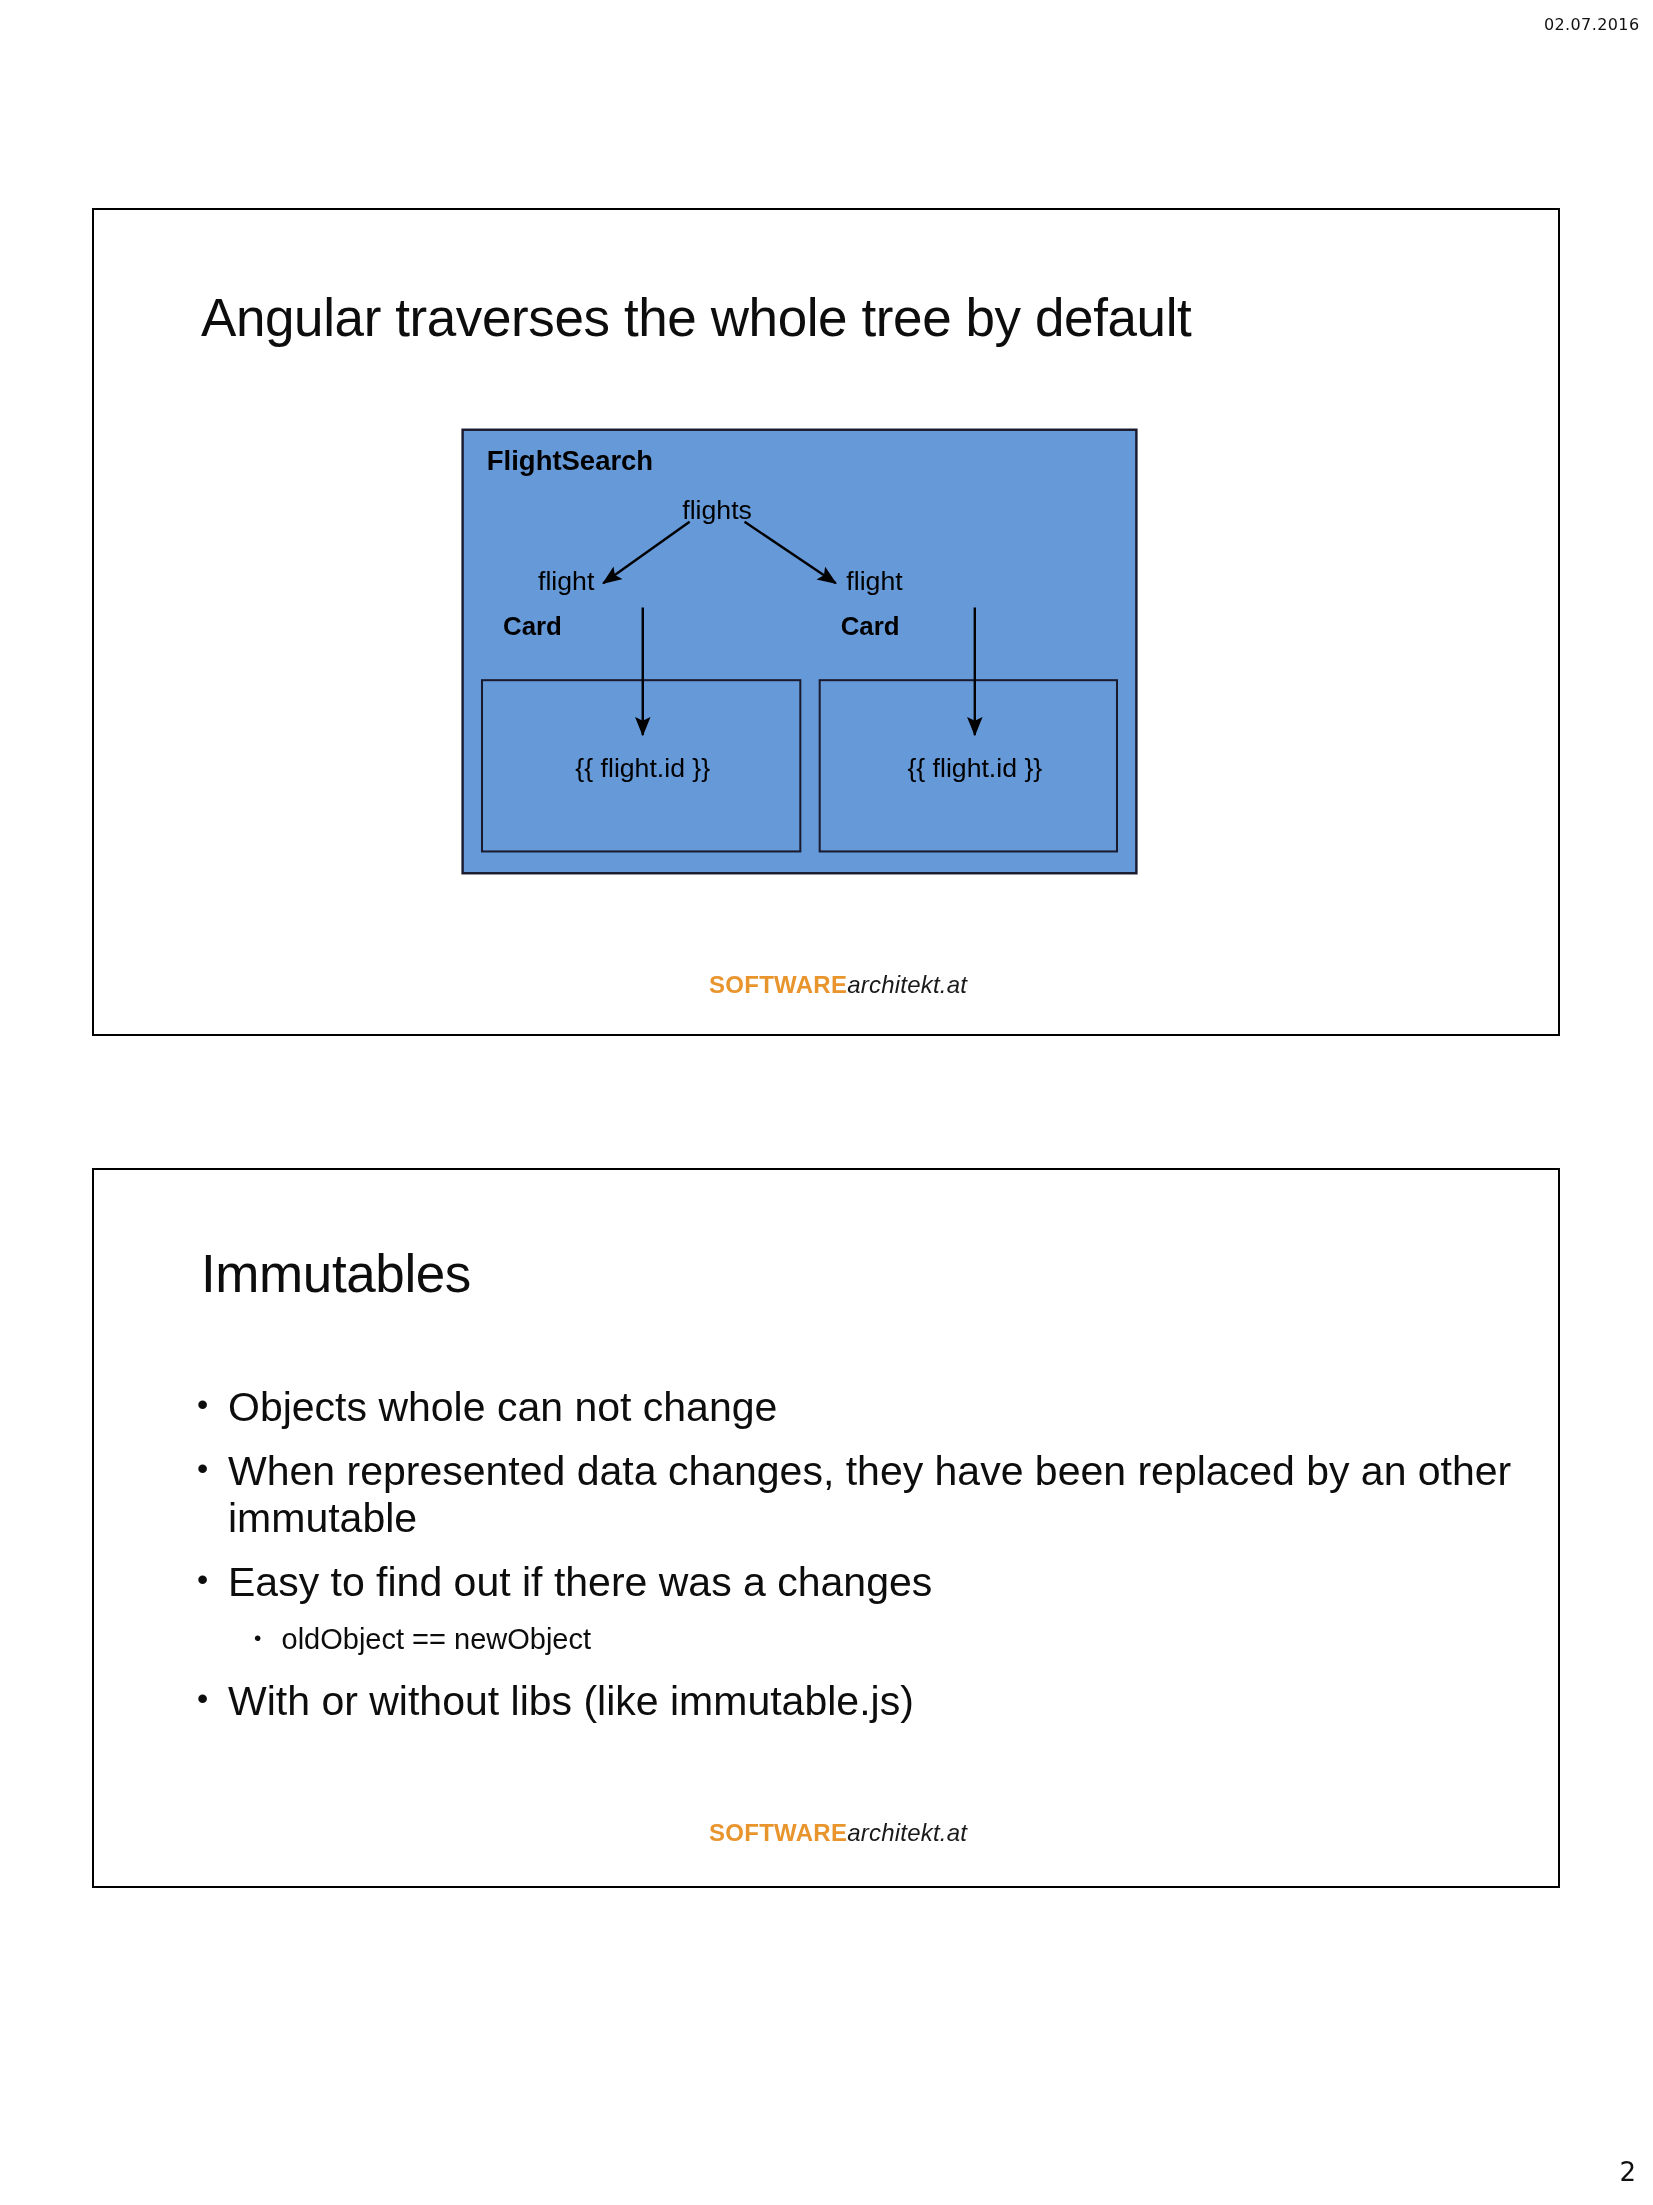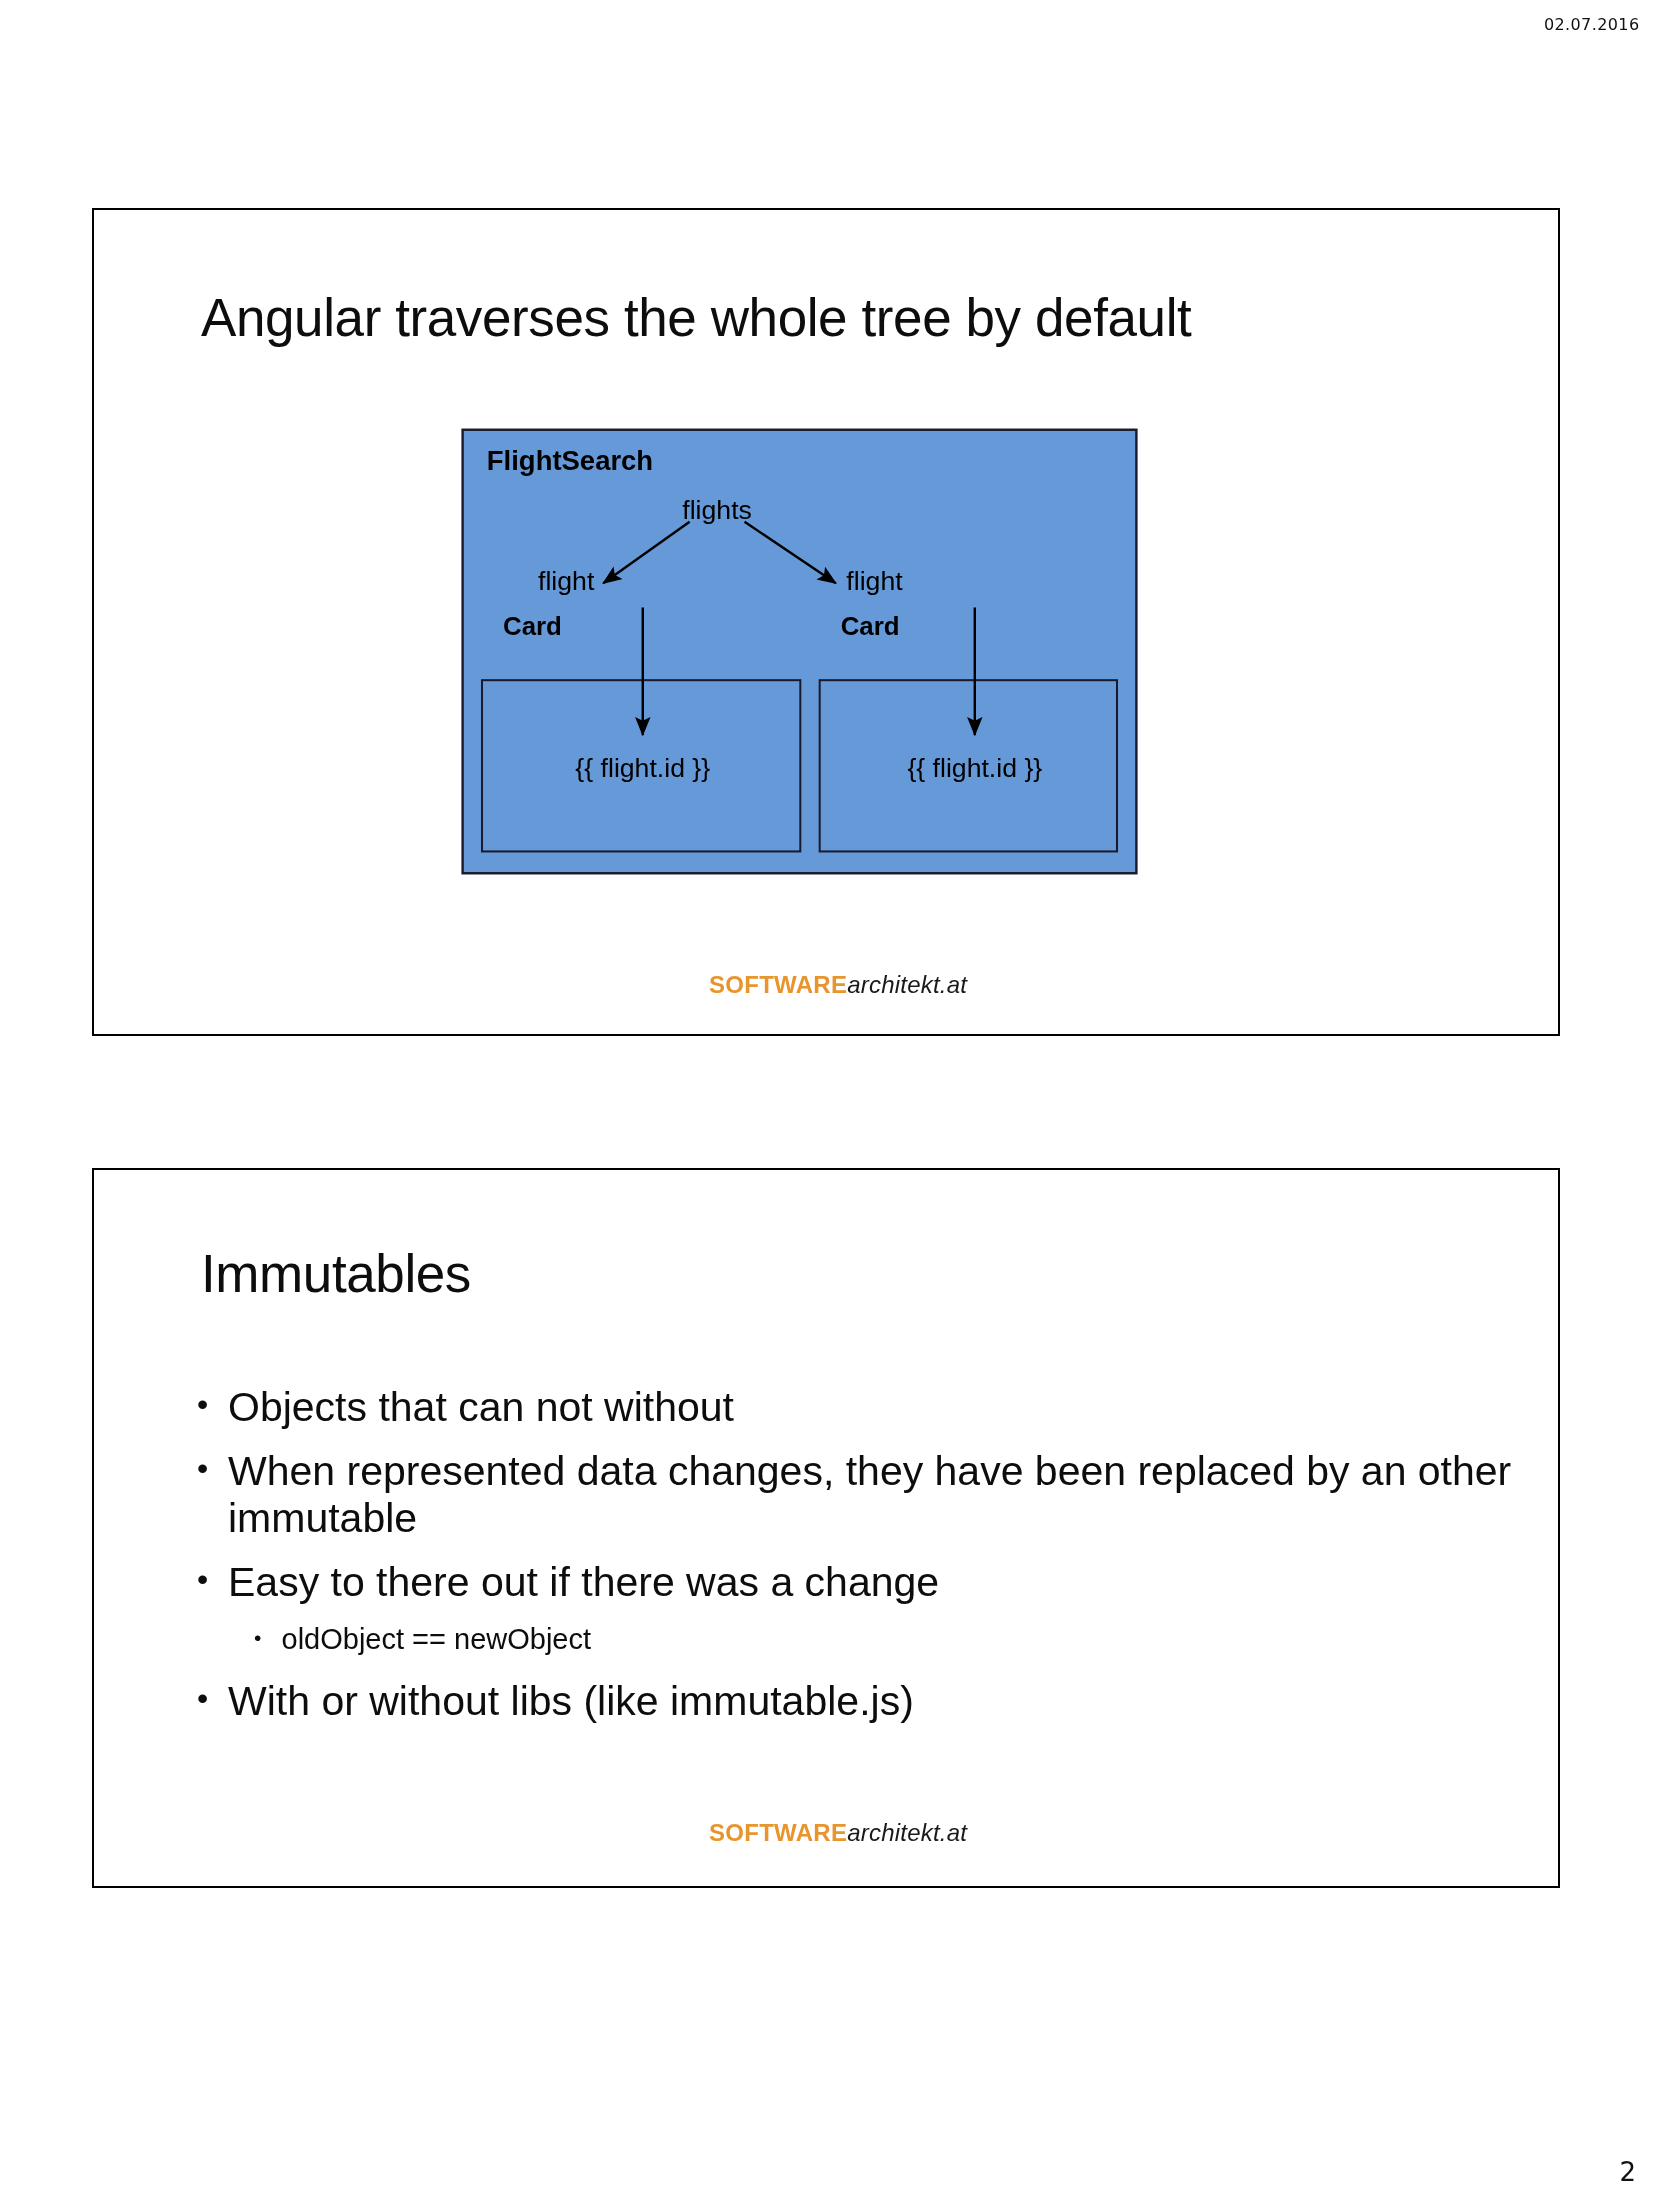--- a/index.html
+++ b/index.html
@@ -190,31 +190,31 @@
 </div>
 
 <div class="slide" id="slide-2">
 
   <div class="slide-title">Immutables</div>
 
   <div class="bullets">
 
     <div class="bullet-l1">
       <span class="dot">•</span>
-      <span class="txt">Objects that can not without</span>
+      <span class="txt">Objects whole can not change</span>
     </div>
 
     <div class="bullet-l1">
       <span class="dot">•</span>
       <span class="txt">When represented data changes, they have been replaced by an other immutable</span>
     </div>
 
     <div class="bullet-l1">
       <span class="dot">•</span>
-      <span class="txt">Easy to there out if there was a change</span>
+      <span class="txt">Easy to find out if there was a changes</span>
     </div>
 
     <div class="bullet-l2">
       <span class="dot">•</span>
       <span class="txt">oldObject == newObject</span>
     </div>
 
     <div class="bullet-l1">
       <span class="dot">•</span>
       <span class="txt">With or without libs (like immutable.js)</span>

